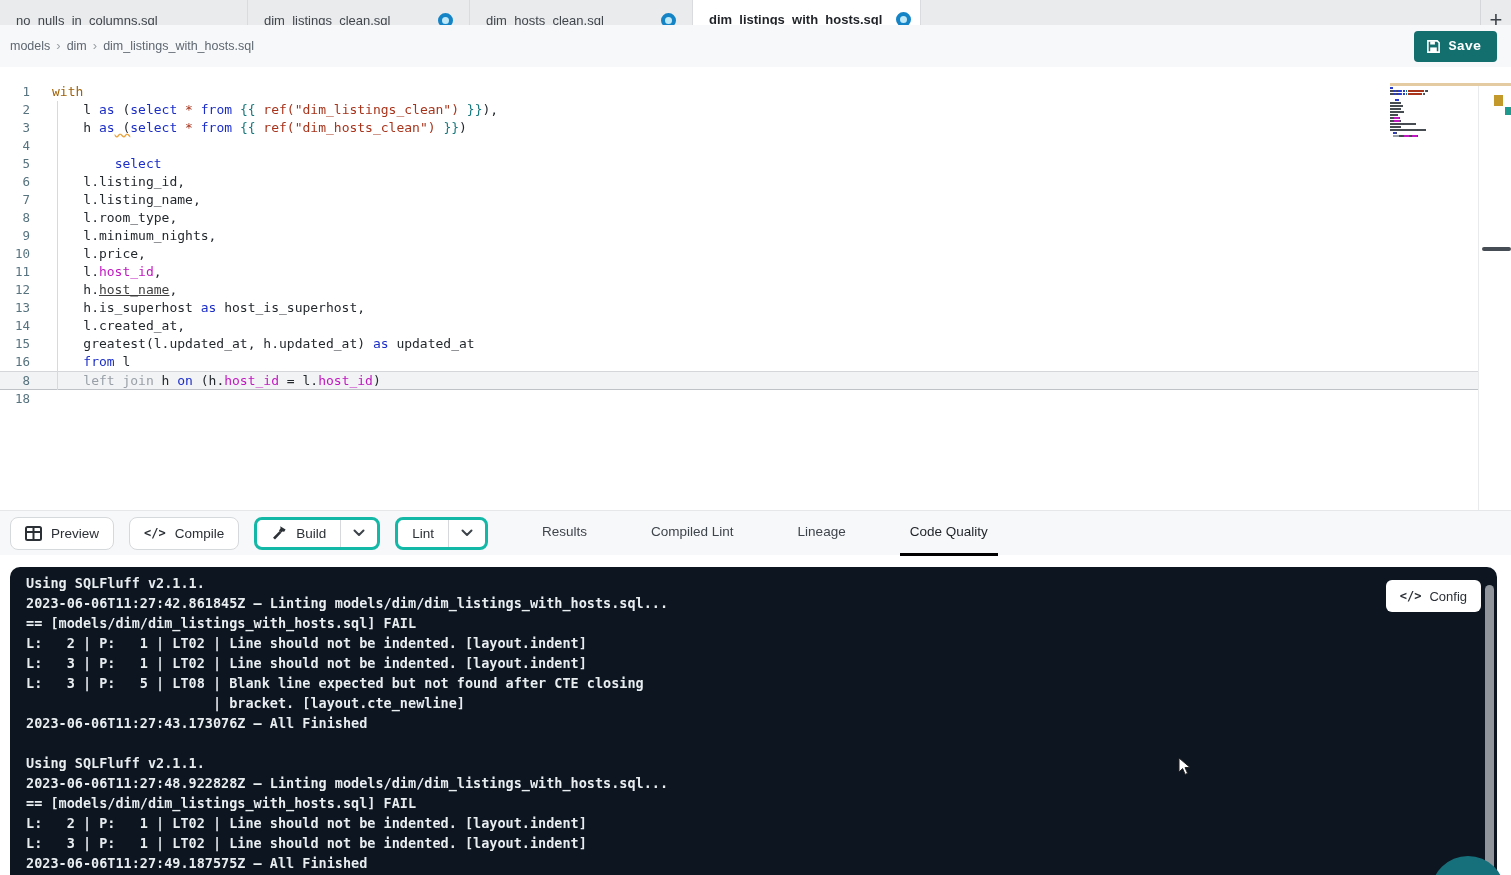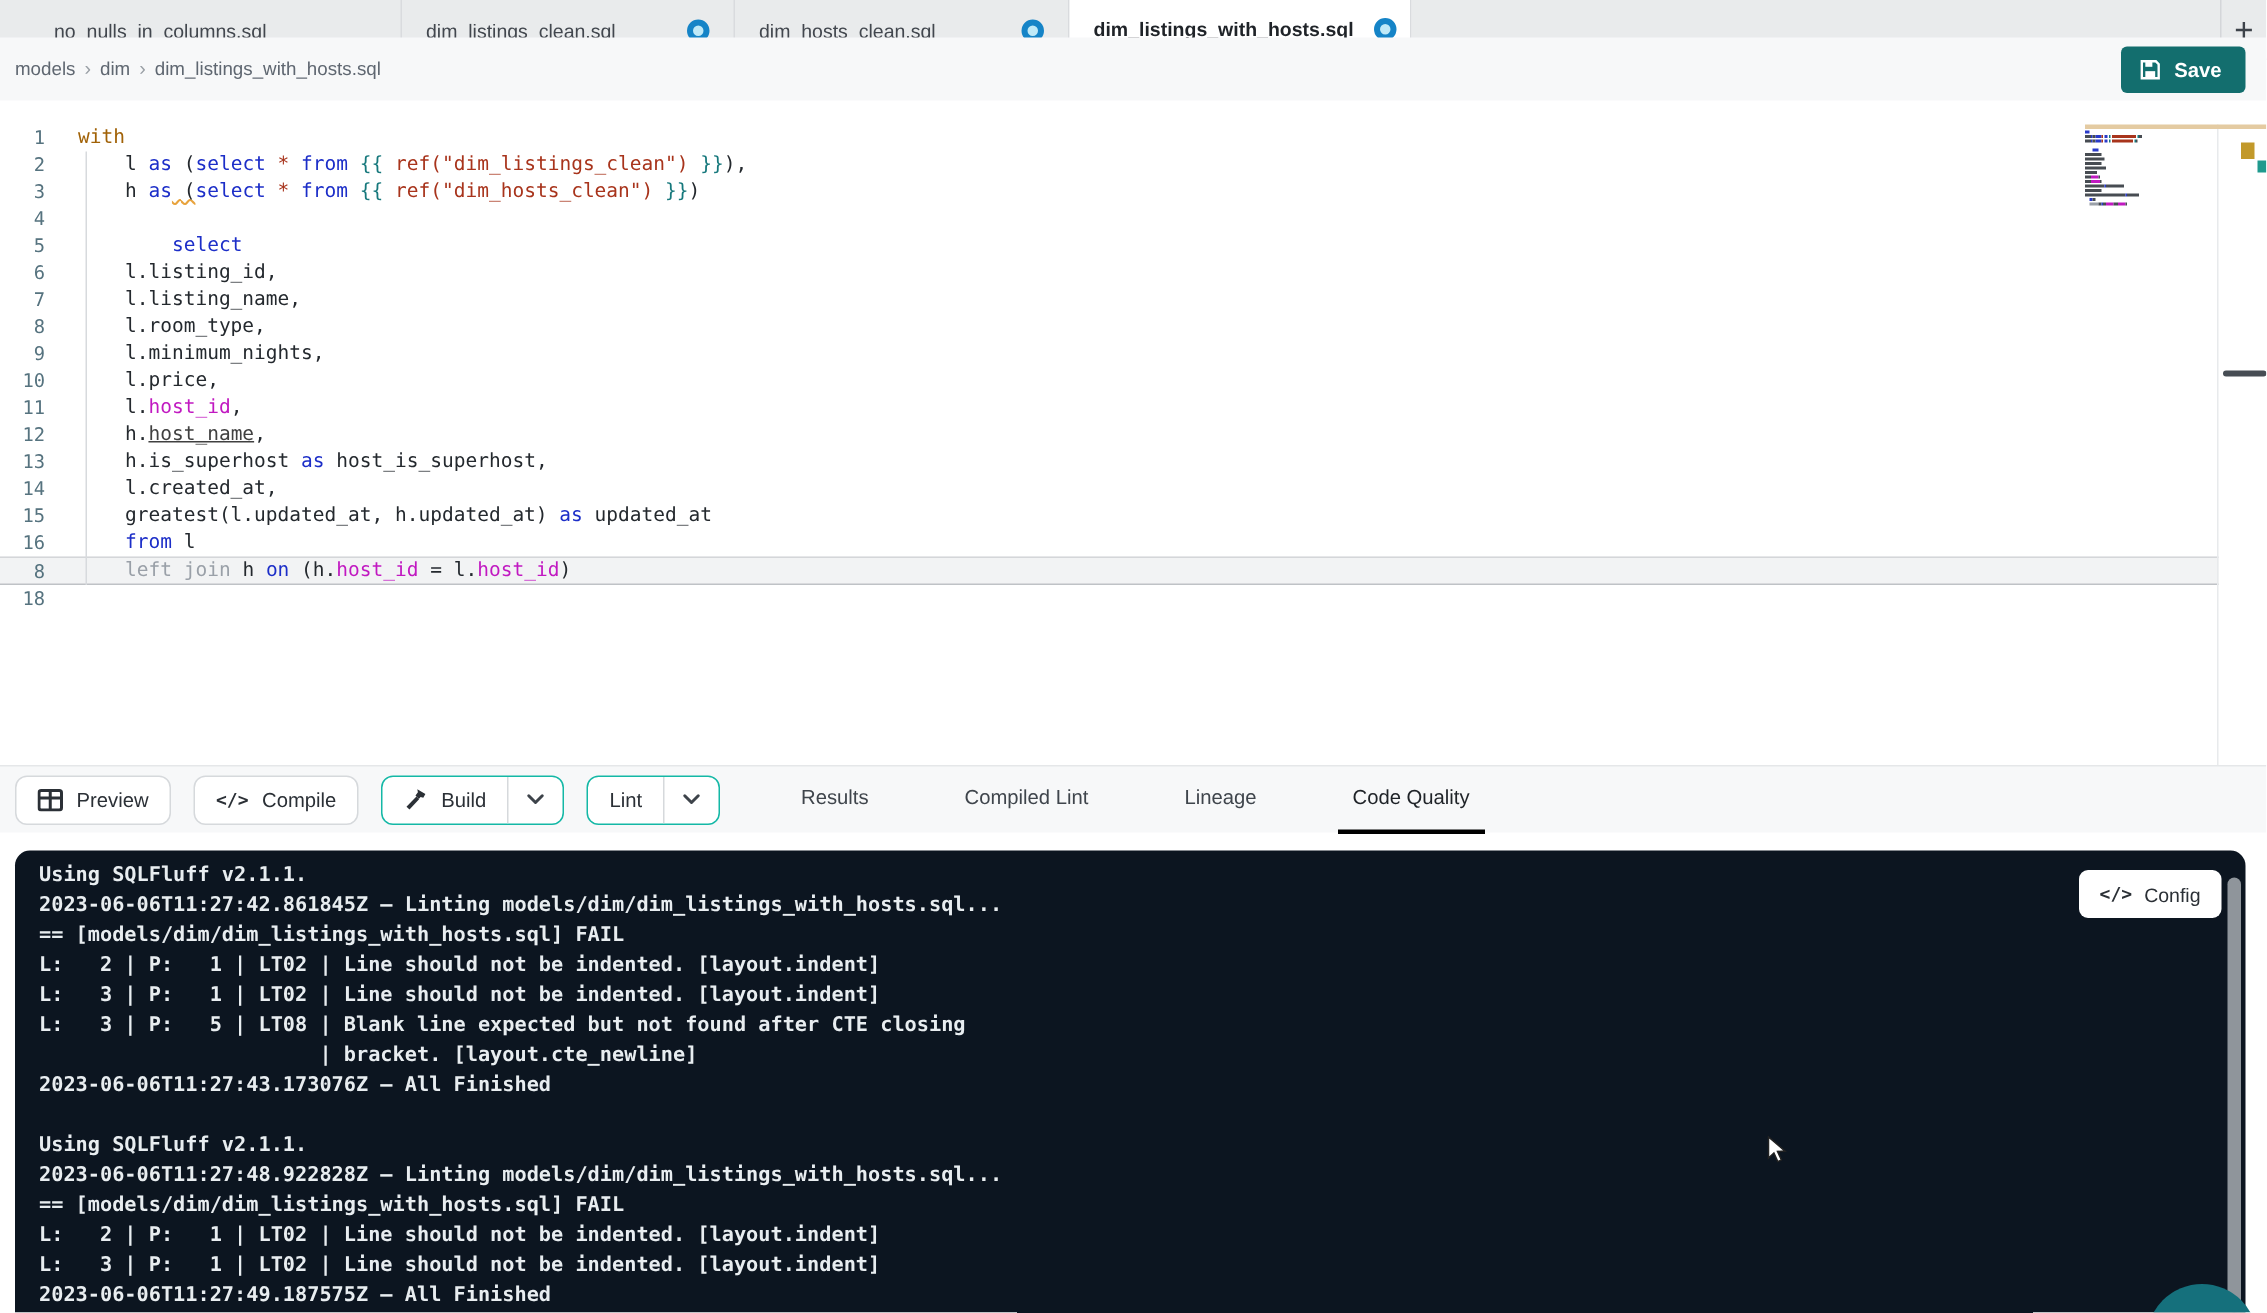--- a/index.html
+++ b/index.html
@@ -23,21 +23,21 @@
 
   
   .crumbbar { position:absolute; left:0; top:25px; width:1511px; height:42px; background:#f7f8f9; }
   .crumbs { position:absolute; left:10px; top:13px; display:flex; align-items:center;
             font-size:12.5px; color:#5f6771; }
   .crumb { cursor:pointer; }
   .crumb-sep { margin:0 6px; color:#9aa0a6; font-size:13px; }
   .savebtn { position:absolute; right:14px; top:6px; height:31px; padding:0 16px 0 12px;
              background:#136e6e; color:#fff; border:none; border-radius:4px; font-size:13.5px;
              font-weight:bold; display:flex; align-items:center; gap:8px; cursor:pointer;
-             font-family:Liberation Sans, sans-serif; }
+             font-family:Liberation Mono, monospace; }
 
   
   .editor { position:absolute; left:0; top:83px; width:1511px; height:427px; background:#fff; }
   .code-line { display:flex; height:18px; line-height:18px; width:1479px;
                font-family:"DejaVu Sans Mono",monospace; font-size:13px; }
   .code-line.active { background:#f2f3f4; border-top:1px solid #d4d6d9;
                       border-bottom:1px solid #bfc2c6; height:19px; }
   .ln { width:30px; text-align:right; color:#56737f; flex:0 0 auto;
         font-size:12.5px; user-select:none; }
   .lc { white-space:pre; padding-left:22px; }
@@ -54,21 +54,21 @@
   .mark-yellow { position:absolute; left:1494px; top:12px; width:9px;  height:11px; background:#c2992a; }
   .mark-teal   { position:absolute; left:1505px; top:24px; width:6px;  height:8px;  background:#1f9a8e; }
   .mark-dark   { position:absolute; left:1482px; top:164px; width:29px; height:4px; background:#474d54; border-radius:2px; }
 
   
   .actionbar { position:absolute; left:0; top:510px; width:1511px; height:45px;
                background:#f7f8f9; border-top:1px solid #e5e7e9; display:flex; align-items:center; }
   .btn { height:33px; background:#fff; border:1px solid #d6d9dc; border-radius:8px;
          display:flex; align-items:center; padding:0 14px; gap:9px; font-size:13.5px;
          color:#2b3036; cursor:pointer; font-family:"Liberation Sans",sans-serif; }
-  .split { display:flex; height:33px; background:#fff; border:1px solid #14b8a6; border-radius:8px; overflow:hidden; }
+  .split { display:flex; height:33px; background:#fff; border:3px solid #14b8a6; border-radius:8px; overflow:hidden; }
   .split .main { display:flex; align-items:center; gap:9px; padding:0 14px; font-size:13.5px;
                  color:#2b3036; cursor:pointer; border-right:1px solid #d6d9dc; }
   .split .chev { width:36px; display:flex; align-items:center; justify-content:center; cursor:pointer; }
   .code-glyph { font-family:"DejaVu Sans Mono",monospace; font-size:12px; font-weight:bold; color:#2b3036; }
   .panel-tabs { display:flex; align-items:center; gap:44px; margin-left:44px; height:45px; }
   .ptab { font-size:13.5px; color:#3f454c; cursor:pointer; height:45px; display:flex;
           align-items:center; padding:0 10px; border-bottom:3px solid transparent; }
   .ptab.active { color:#1f2328; border-bottom:3px solid #000000; }
 
   
@@ -86,21 +86,21 @@
                  border-radius:50%; background:#15707c; cursor:pointer; }
   .cursor { position:absolute; left:1178px; top:757px; }
 </style>
 </head>
 <body>
 
 <div class="screen">
 
   <div class="tabbar">
 
-  <div class="tab" style="width: 248px; margin-left: 20px;">
+  <div class="tab" style="width: 248px;">
         <span>no_nulls_in_columns.sql</span>
       </div>
       <div class="tab" style="width: 222px;">
         <span>dim_listings_clean.sql</span>
         <span class="dot"></span>
       </div>
       <div class="tab" style="width: 223px;">
         <span>dim_hosts_clean.sql</span>
         <span class="dot"></span>
       </div>

